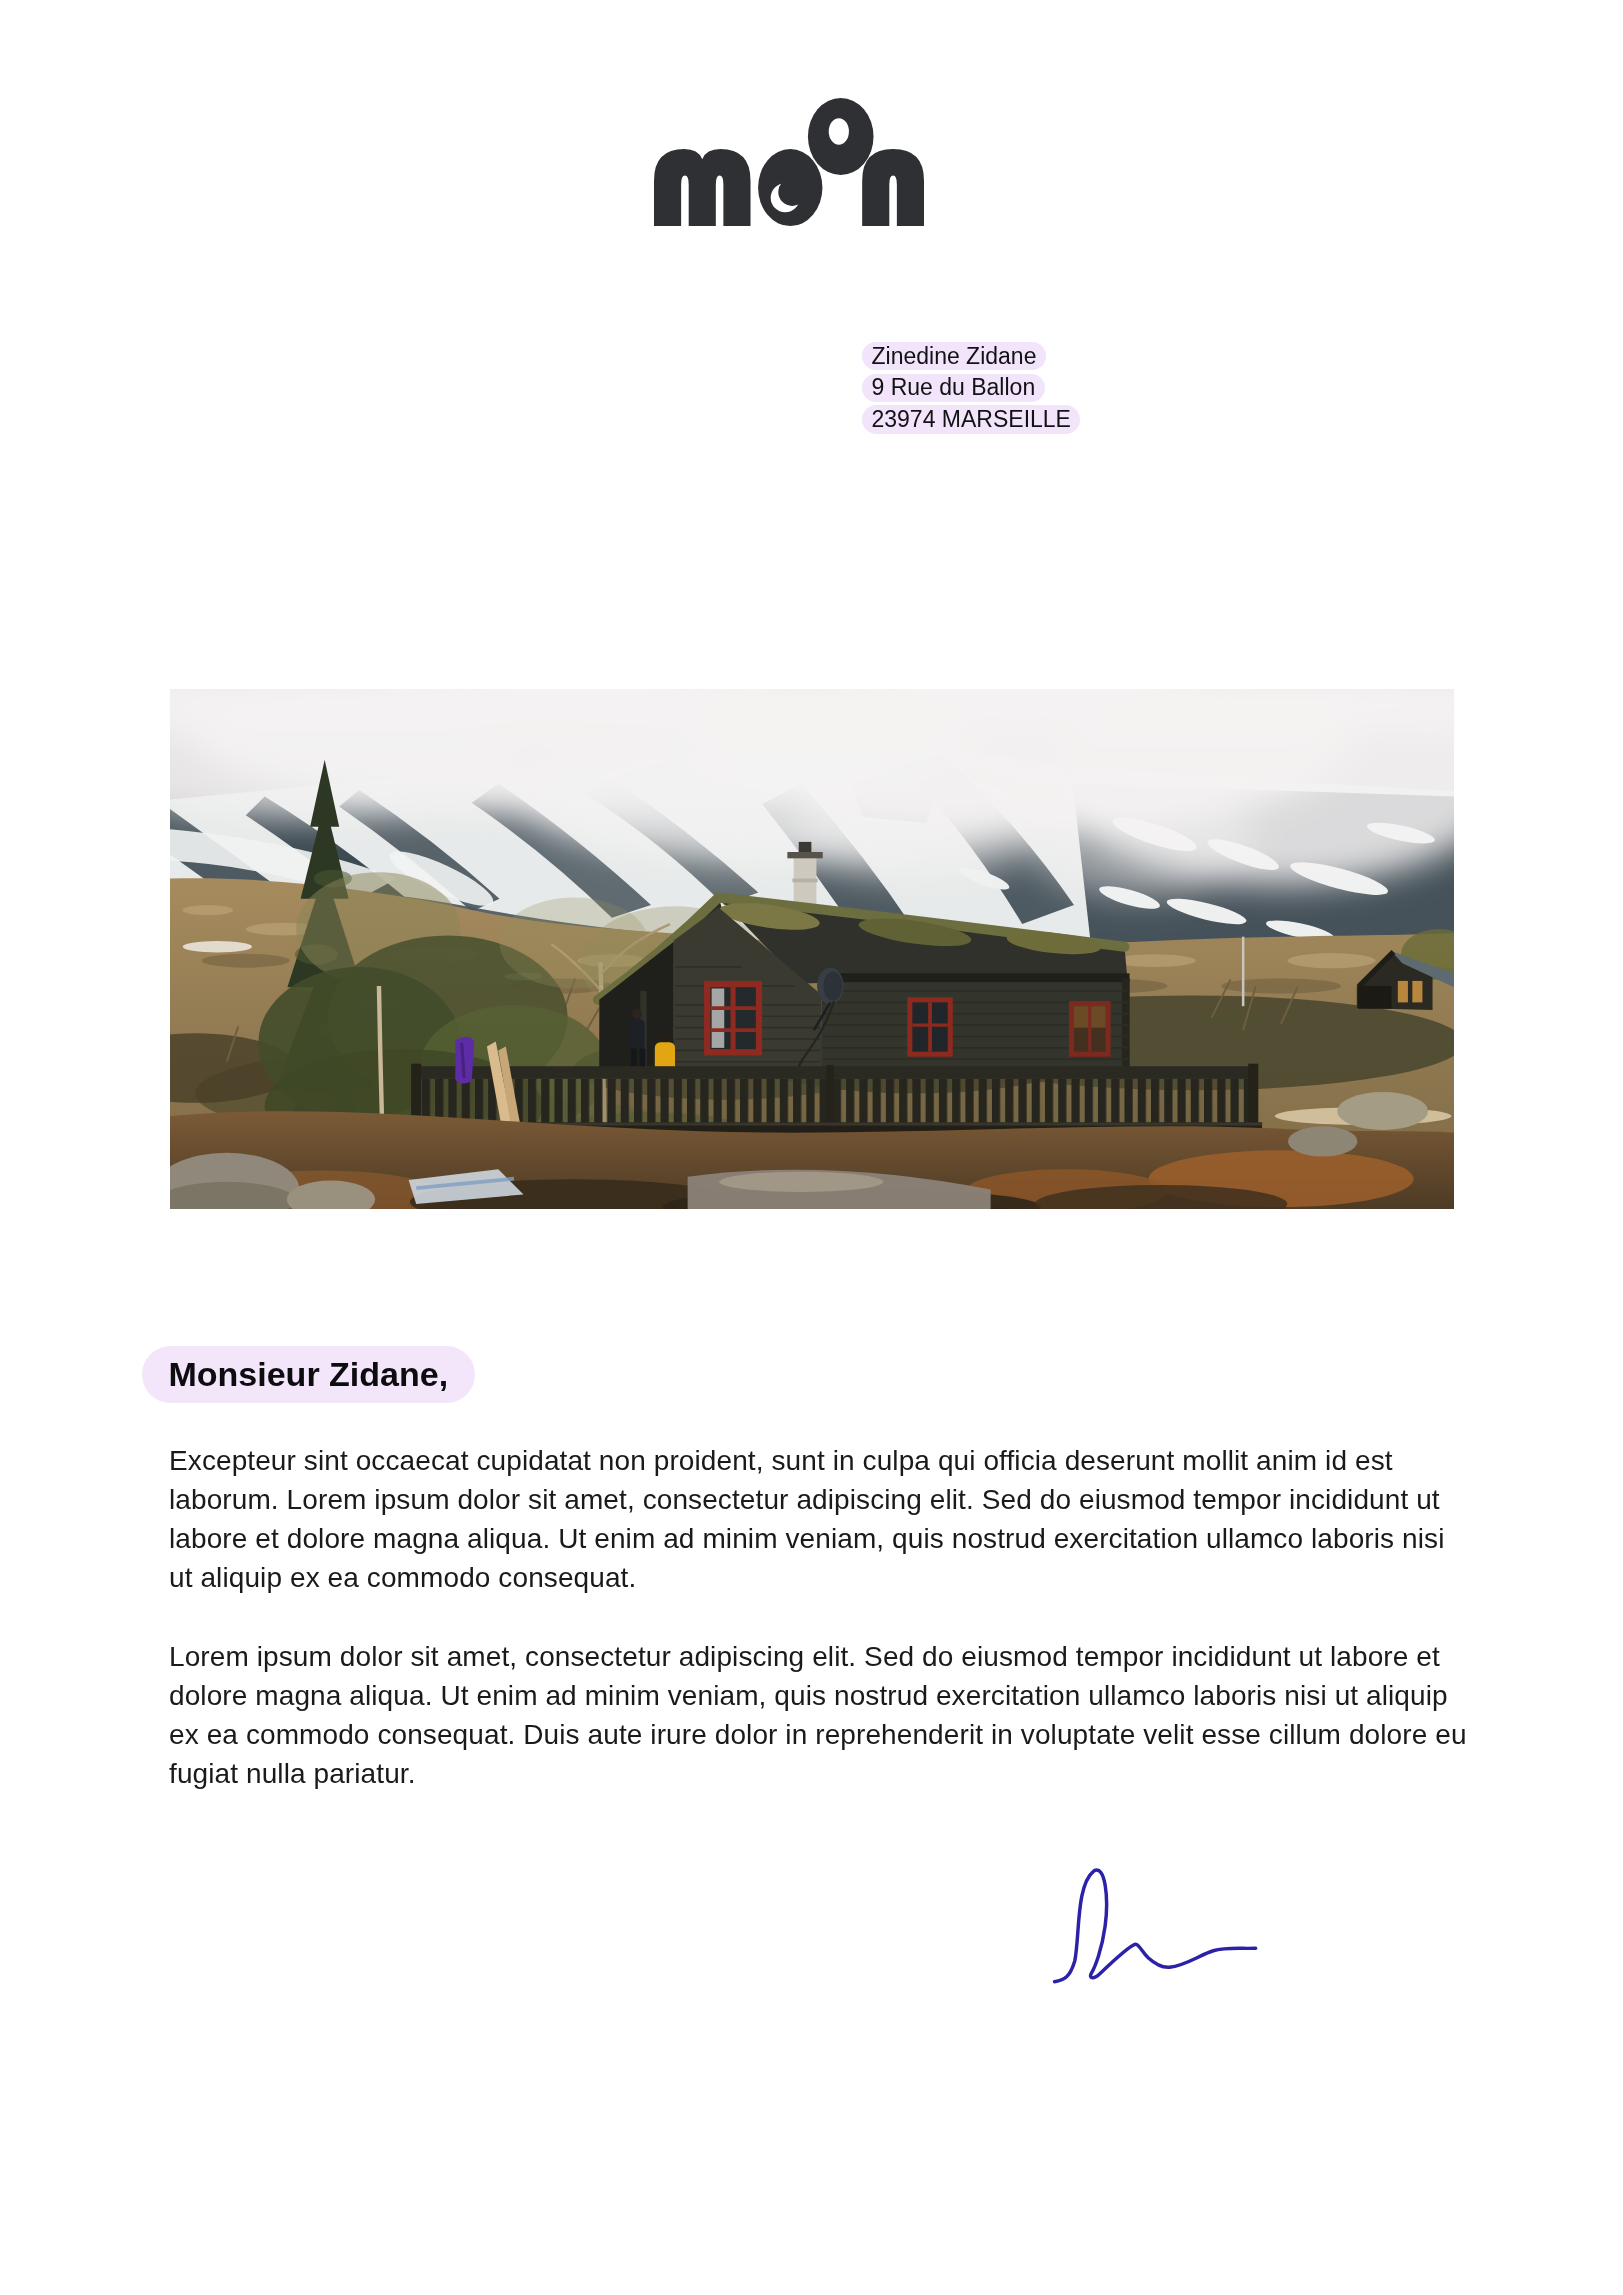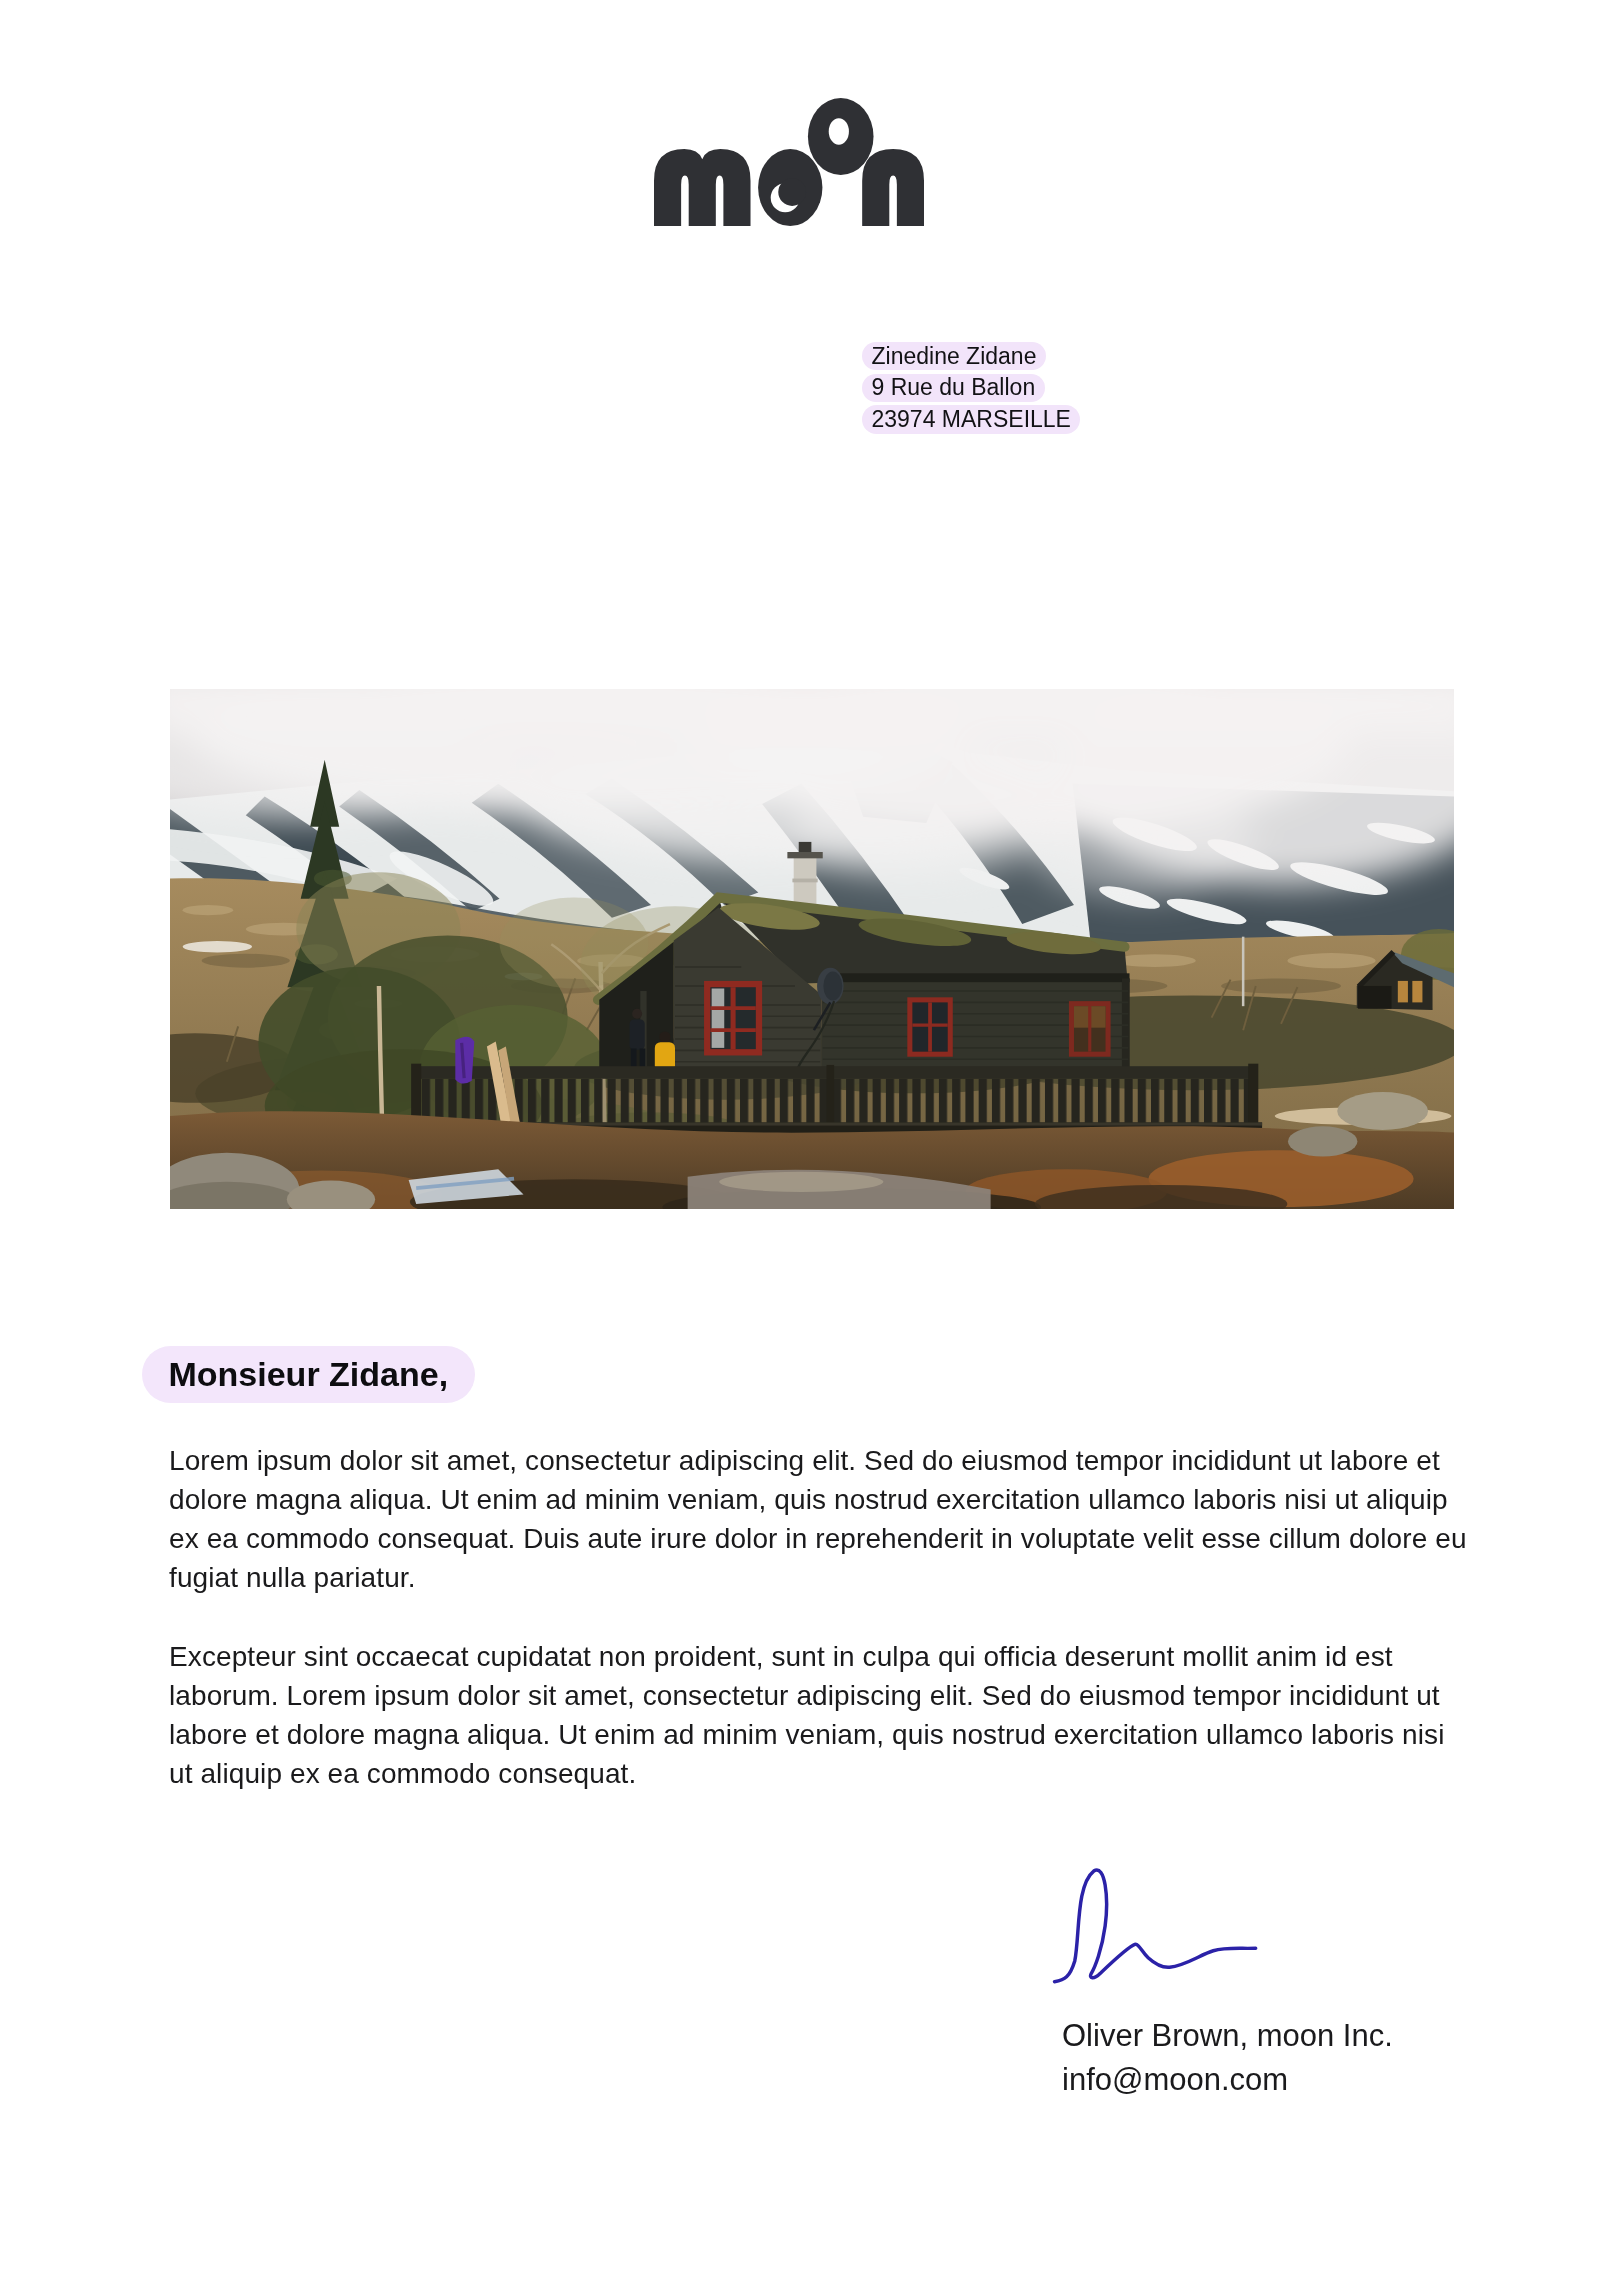--- a/index.html
+++ b/index.html
@@ -355,27 +355,23 @@
         <path d="M390,790 L545,775" stroke="#7f9fc0" stroke-width="6" fill="none" opacity="0.8"></path>
       </g>
     </svg>
   </figure>
 
   <h1 class="greeting">
     <span>Monsieur Zidane,</span>
   </h1>
 
   <div class="body-text">
+    <p>Excepteur sint occaecat cupidatat non proident, sunt in culpa qui officia deserunt mollit anim id est laborum. Lorem ipsum dolor sit amet, consectetur adipiscing elit. Sed do eiusmod tempor incididunt ut labore et dolore magna aliqua. Ut enim ad minim veniam, quis nostrud exercitation ullamco laboris nisi ut aliquip ex ea commodo consequat.</p>
     <p>Lorem ipsum dolor sit amet, consectetur adipiscing elit. Sed do eiusmod tempor incididunt ut labore et dolore magna aliqua. Ut enim ad minim veniam, quis nostrud exercitation ullamco laboris nisi ut aliquip ex ea commodo consequat. Duis aute irure dolor in reprehenderit in vo­luptate velit esse cillum dolore eu fugiat nulla pariatur.</p>
-    <p>Excepteur sint occaecat cupidatat non proident, sunt in culpa qui officia deserunt mollit anim id est laborum. Lorem ipsum dolor sit amet, consectetur adipiscing elit. Sed do eiusmod tempor incididunt ut labore et dolore magna aliqua. Ut enim ad minim veniam, quis nostrud exercitation ullamco laboris nisi ut aliquip ex ea commodo consequat.</p>
   </div>
 
   <svg class="signature-ink" viewBox="0 0 332 196" role="img">
     <path d="M4,183 C20,180 28,176 36,150 C44,110 38,30 66,8 C84,-4 90,50 84,95 C79,132 68,160 62,170 C58,178 66,180 76,170 C95,152 120,128 131,124 C137,122 142,136 152,145 C163,155 175,161 186,160 C210,158 235,140 255,134 C275,128 300,131 322,130" fill="none" stroke="#2b22a8" stroke-width="5.5" stroke-linecap="round" stroke-linejoin="round"></path>
   </svg>
 
-  <div class="sig-block">
-    <div>Oliver Brown, moon Inc.</div>
-    <div>info@moon.com</div>
-  </div>
 
 </div>
 
 
 </body></html>

